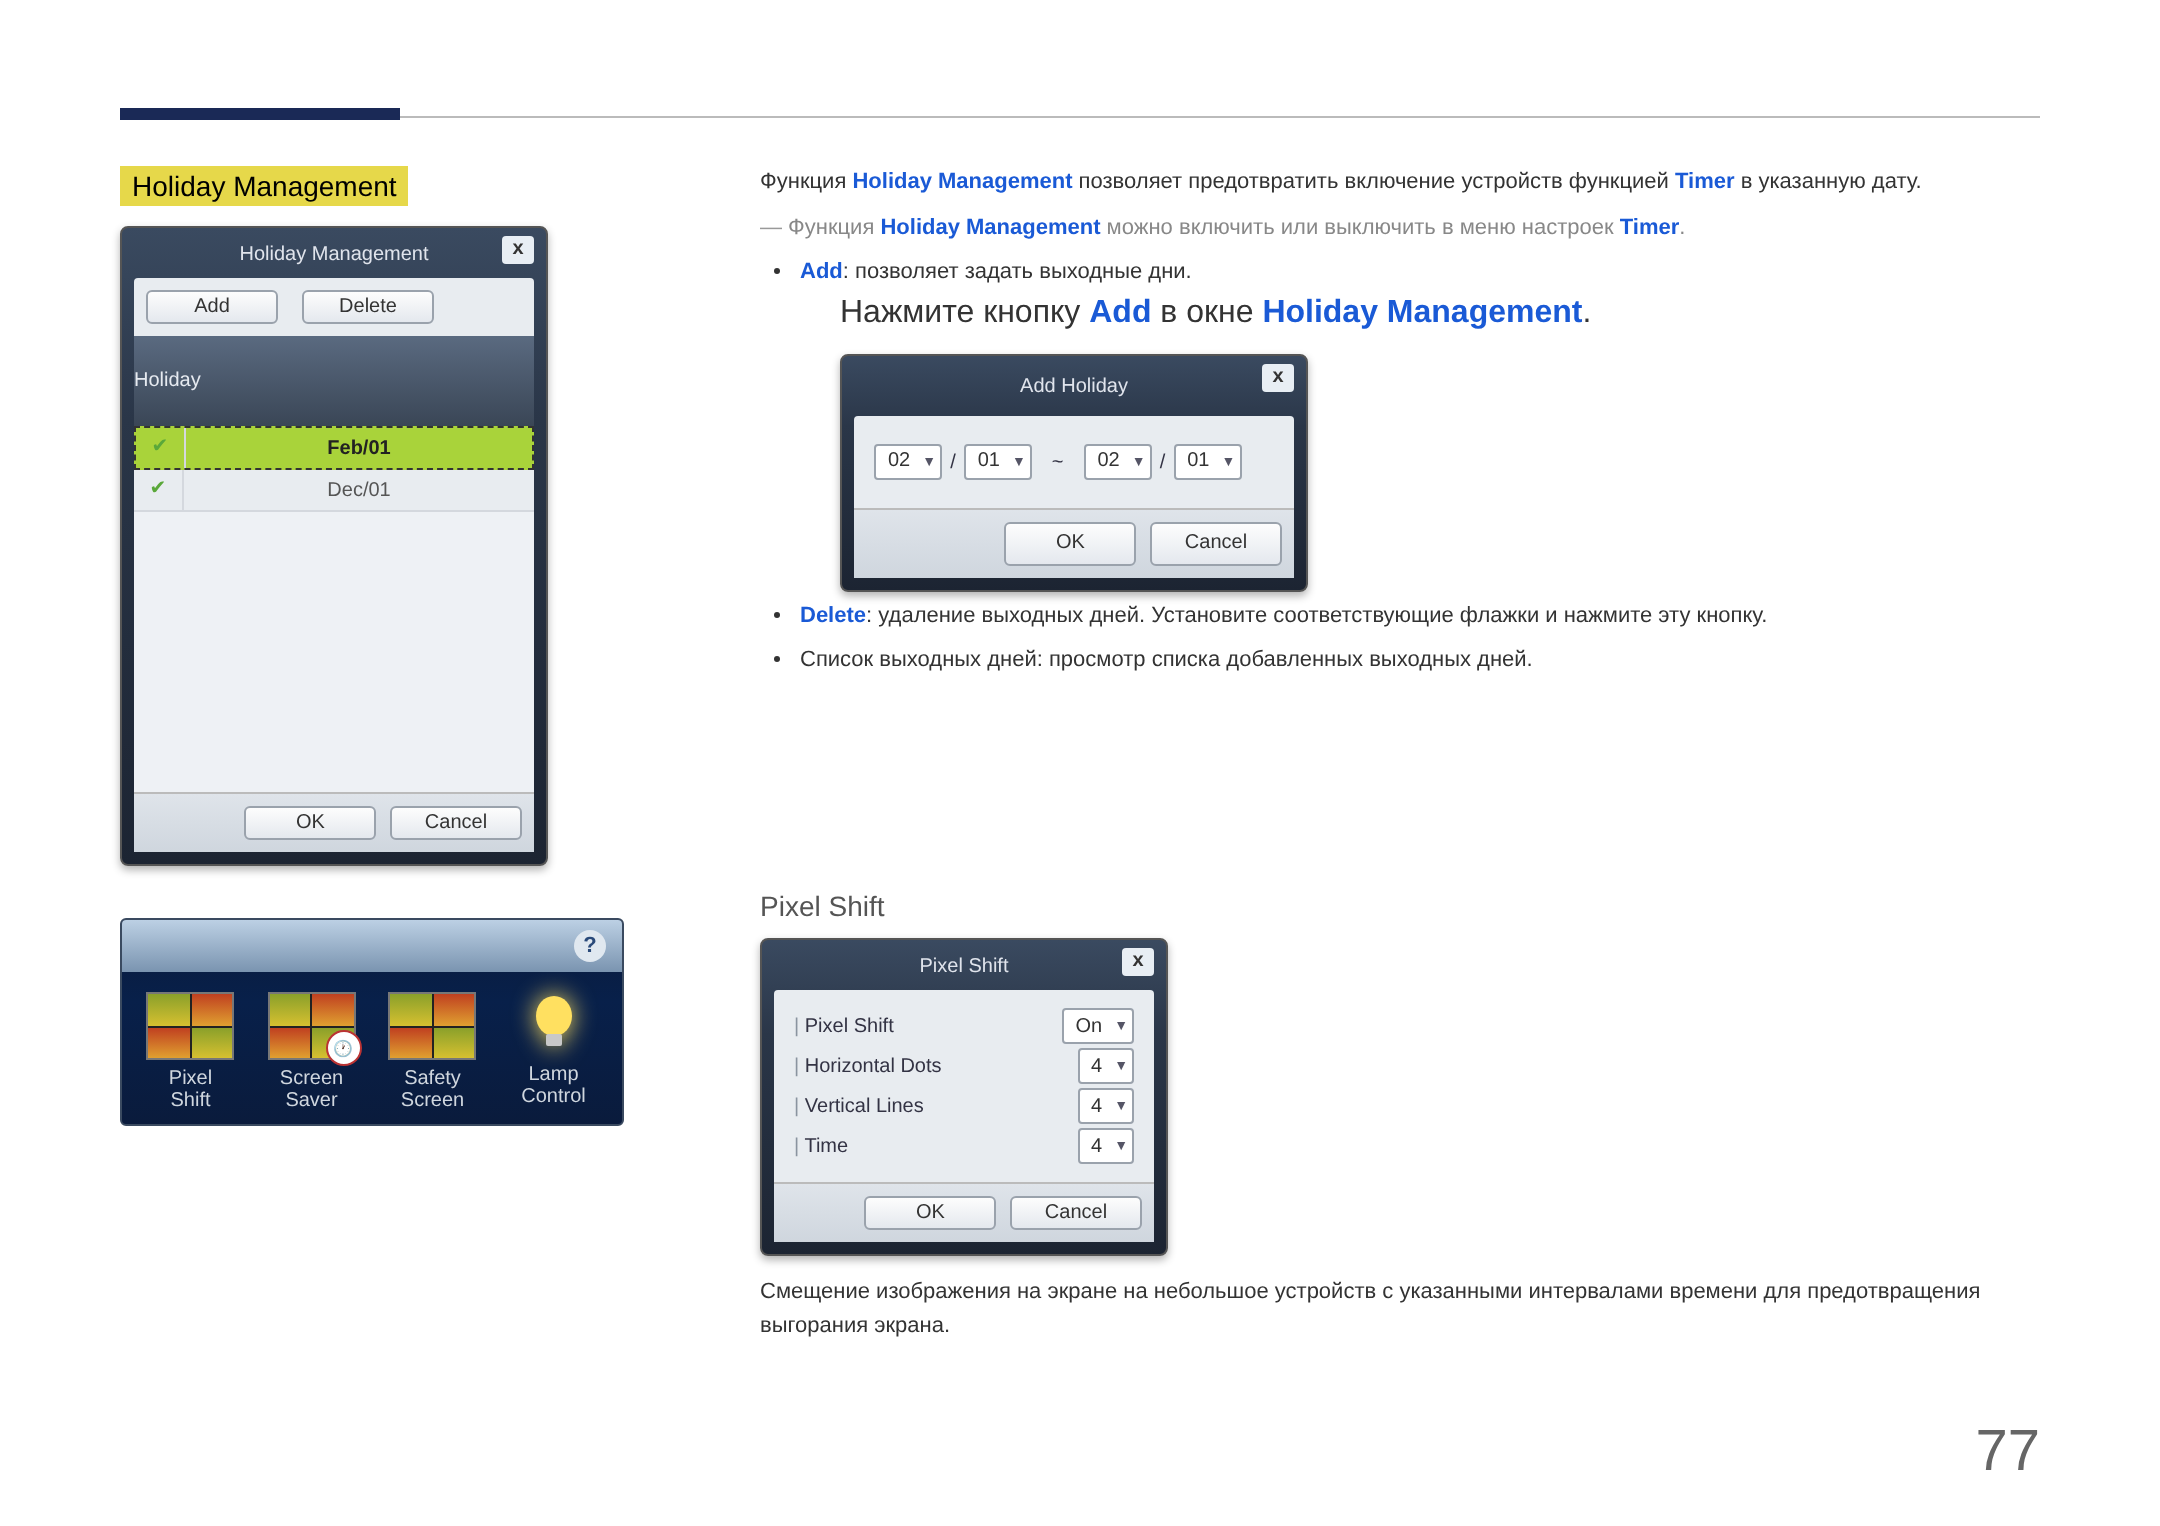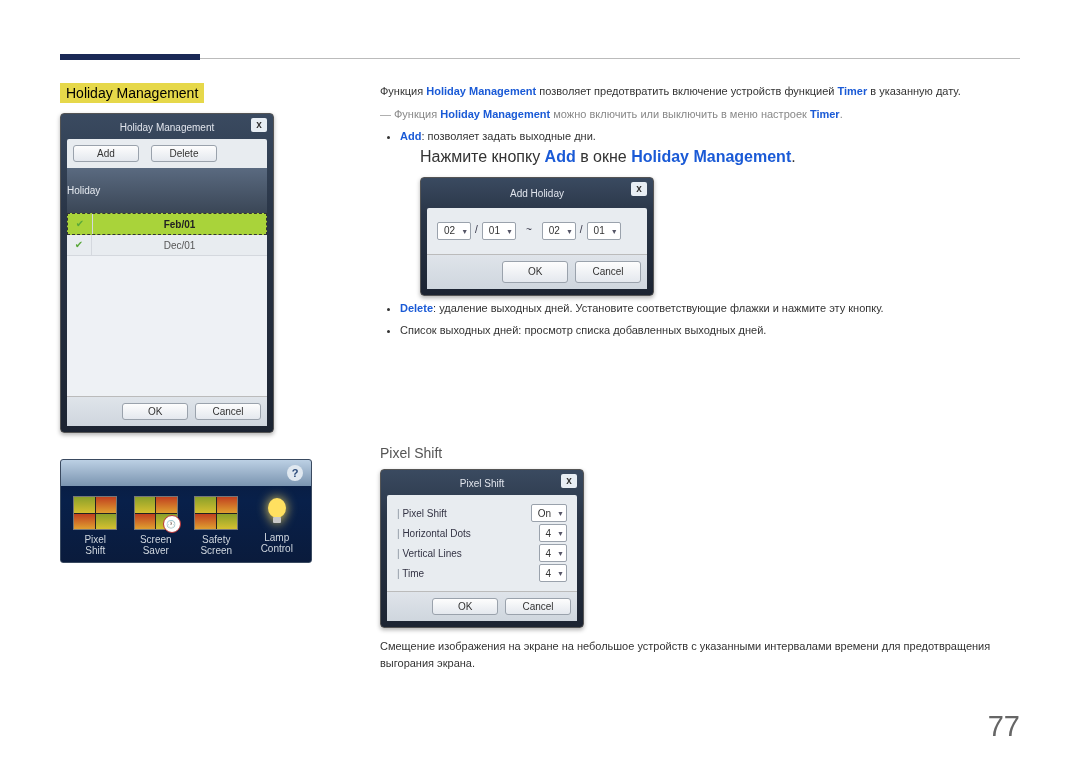--- a/index.html
+++ b/index.html
@@ -199,21 +199,21 @@
     width: 42px; height: 32px;
     margin: 0 auto 4px auto;
     display: flex; align-items: center; justify-content: center;
   }
   .bulb svg { filter: drop-shadow(0 0 6px #ffe060); }
 
   
   .ah-body {
     padding: 14px 10px;
     display: flex;
-    align-items: flex-start;
+    align-items: flex-end;
     gap: 4px;
     font-size: 10px;
     color: #334;
   }
   .dd {
     display: inline-flex; align-items: center;
     background: #fff; border: 1px solid #9aa2ac;
     height: 16px; padding: 0 2px 0 6px;
     font-size: 10px; color: #333; border-radius: 2px;
   }

